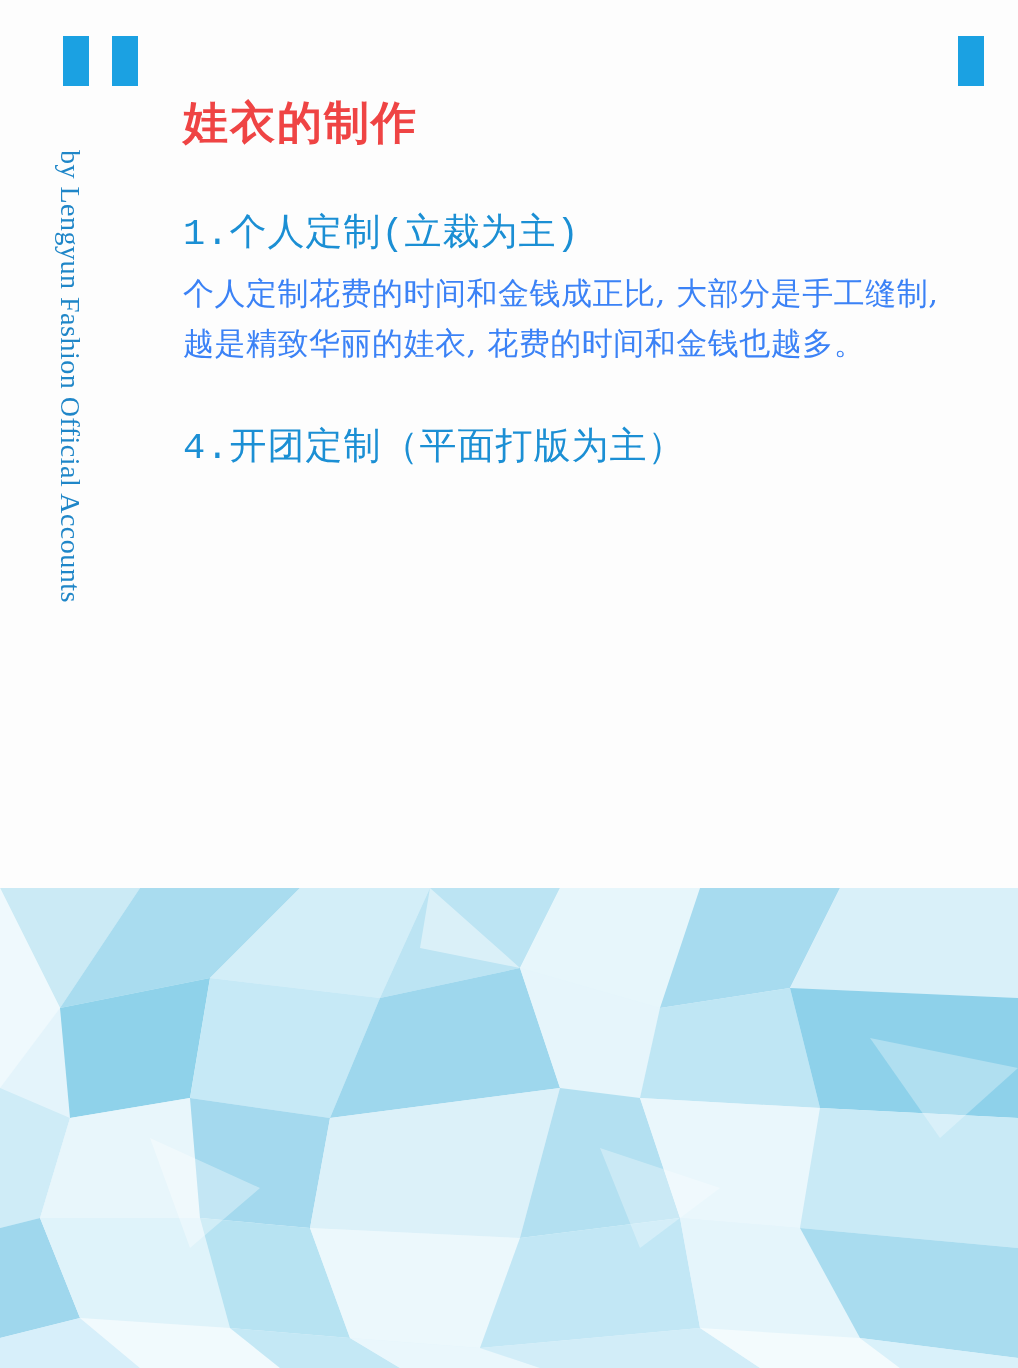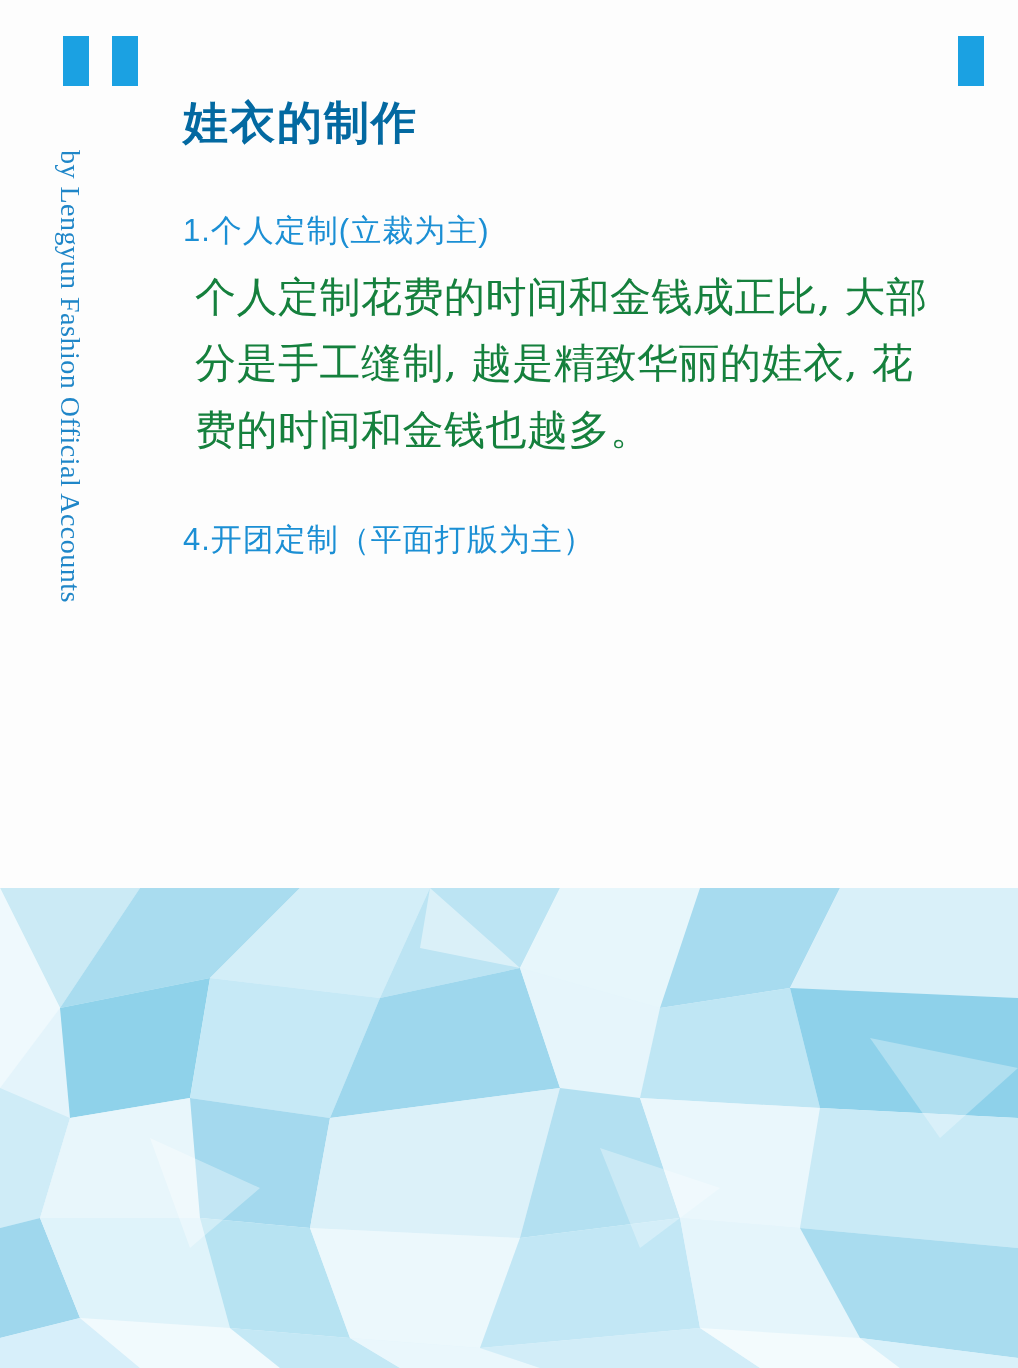--- a/index.html
+++ b/index.html
@@ -43,46 +43,46 @@
   }
 
   .content {
     position: absolute;
     left: 183px;
     top: 96px;
     width: 760px;
   }
 
   .title {
-    color: #0369a1;
+    color: #ef4444;
     font-family: "DejaVu Serif", serif;
     font-weight: bold;
     font-size: 45px;
     line-height: 1.2;
     letter-spacing: 2px;
     margin: 0 0 60px 0;
   }
 
   .section { margin-bottom: 56px; }
   .section:last-child { margin-bottom: 0; }
 
   .section-heading {
     color: #1b8fd4;
-    font-family: Liberation Sans, sans-serif;
-    font-size: 31px;
+    font-family: Liberation Mono, monospace;
+    font-size: 37px;
     line-height: 1.35;
     margin: 0 0 8px 0;
     letter-spacing: 1px;
   }
   .section-body {
-    color: #15803d;
+    color: #3b82f6;
     font-family: "DejaVu Serif", serif;
-    font-size: 41px;
+    font-size: 31px;
     line-height: 1.62;
-    margin: 12px;
+    margin: 0;
     letter-spacing: 0.5px;
   }
 
   
   .art {
     position: absolute;
     left: 0;
     top: 888px;
     width: 1018px;
     height: 480px;

